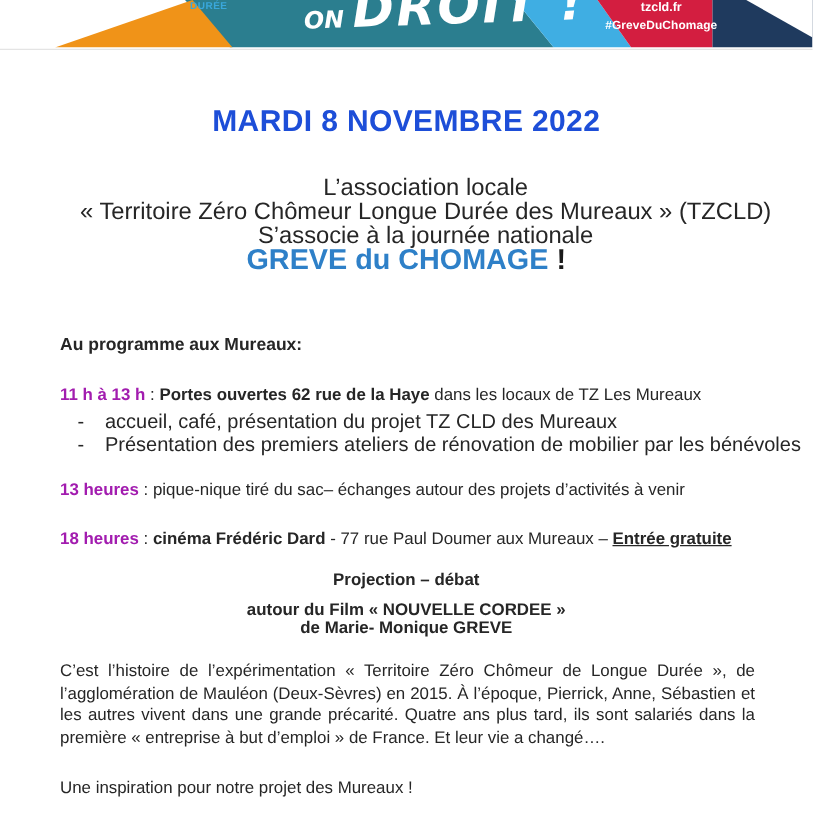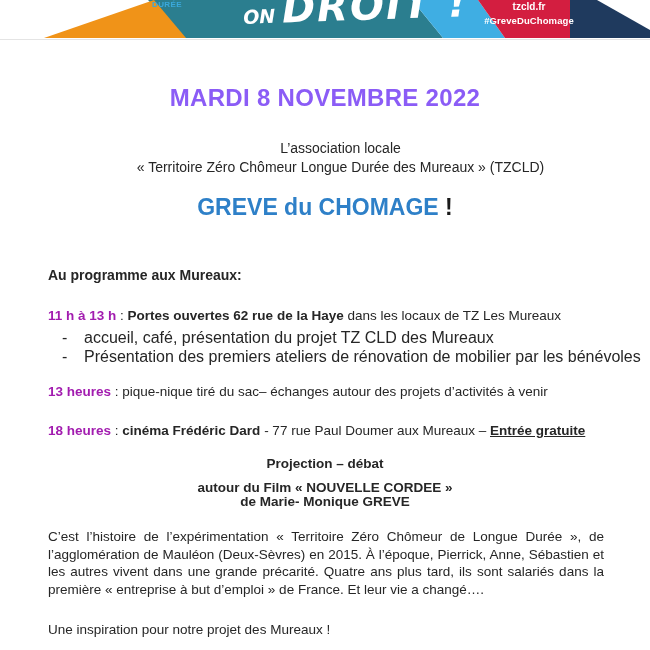--- a/index.html
+++ b/index.html
@@ -30,23 +30,23 @@
     text-align:center; color:#ffffff; line-height:1.2;
   }
   .banner-site { font-size:10px; font-weight:600; }
   .banner-hashtag { font-size:9.5px; font-weight:bold; margin-top:2px; letter-spacing:0.1px; }
   .banner-sep { position:absolute; top:39px; left:0; width:650px; border-top:1px solid #e4e4e4; }
 
   
   .abs { position:absolute; }
   .centered { left:0; right:0; text-align:center; }
   .doc-title {
-    top:84px; font-size:24px; font-weight:bold; color:#8b5cf6; letter-spacing:0.3px;
+    top:84px; font-size:24px; font-weight:bold; color:#1d4ed8; letter-spacing:0.3px;
   }
-  .intro-line { font-size:14px;padding-left:31px; }
+  .intro-line { font-size:19px;padding-left:31px; }
   .intro-1 { top:140px; }
   .intro-2 { top:159px; }
   .intro-3 { top:178px; }
   .headline { top:194px; font-size:23px; font-weight:bold; }
   .headline .blue { color:#2e80c8; }
   .headline .black { color:#1a1a1a; }
 
   .left-col { left:48px; right:48px; font-size:13.5px; }
   .program-heading { top:267px; font-weight:bold; font-size:14px; }
   .slot { white-space:nowrap; }
@@ -93,20 +93,21 @@
       <div class="banner-site">tzcld.fr</div>
       <div class="banner-hashtag">#GreveDuChomage</div>
     </div>
   </div>
   <div class="banner-sep"></div>
 
   <div class="abs centered doc-title">MARDI 8 NOVEMBRE 2022</div>
 
   <div class="abs centered intro-line intro-1">L’association locale</div>
   <div class="abs centered intro-line intro-2">« Territoire Zéro Chômeur Longue Durée des Mureaux » (TZCLD)</div>
+  <div class="abs centered intro-line intro-3">S’associe à la journée nationale</div>
   <div class="abs centered headline"><span class="blue">GREVE du CHOMAGE</span><span class="black"> !</span></div>
 
   <div class="abs left-col program-heading">Au programme aux Mureaux:</div>
 
   <div class="abs left-col slot slot-1"><span class="time">11 h à 13 h</span><span> : </span><span class="b">Portes ouvertes 62 rue de la Haye</span><span>  dans les locaux de TZ Les Mureaux</span></div>
 
   <div class="abs bullet bullet-2"><span class="dash">-</span><span>Présentation des premiers ateliers de rénovation de mobilier par les bénévoles</span></div>
   <div class="abs bullet bullet-1"><span class="dash">-</span><span>accueil, café, présentation du projet TZ CLD des Mureaux</span></div>
 
   <div class="abs left-col slot slot-2"><span class="time">13 heures</span><span> : </span><span>pique-nique tiré du sac– échanges autour des projets d’activités à venir</span></div>

